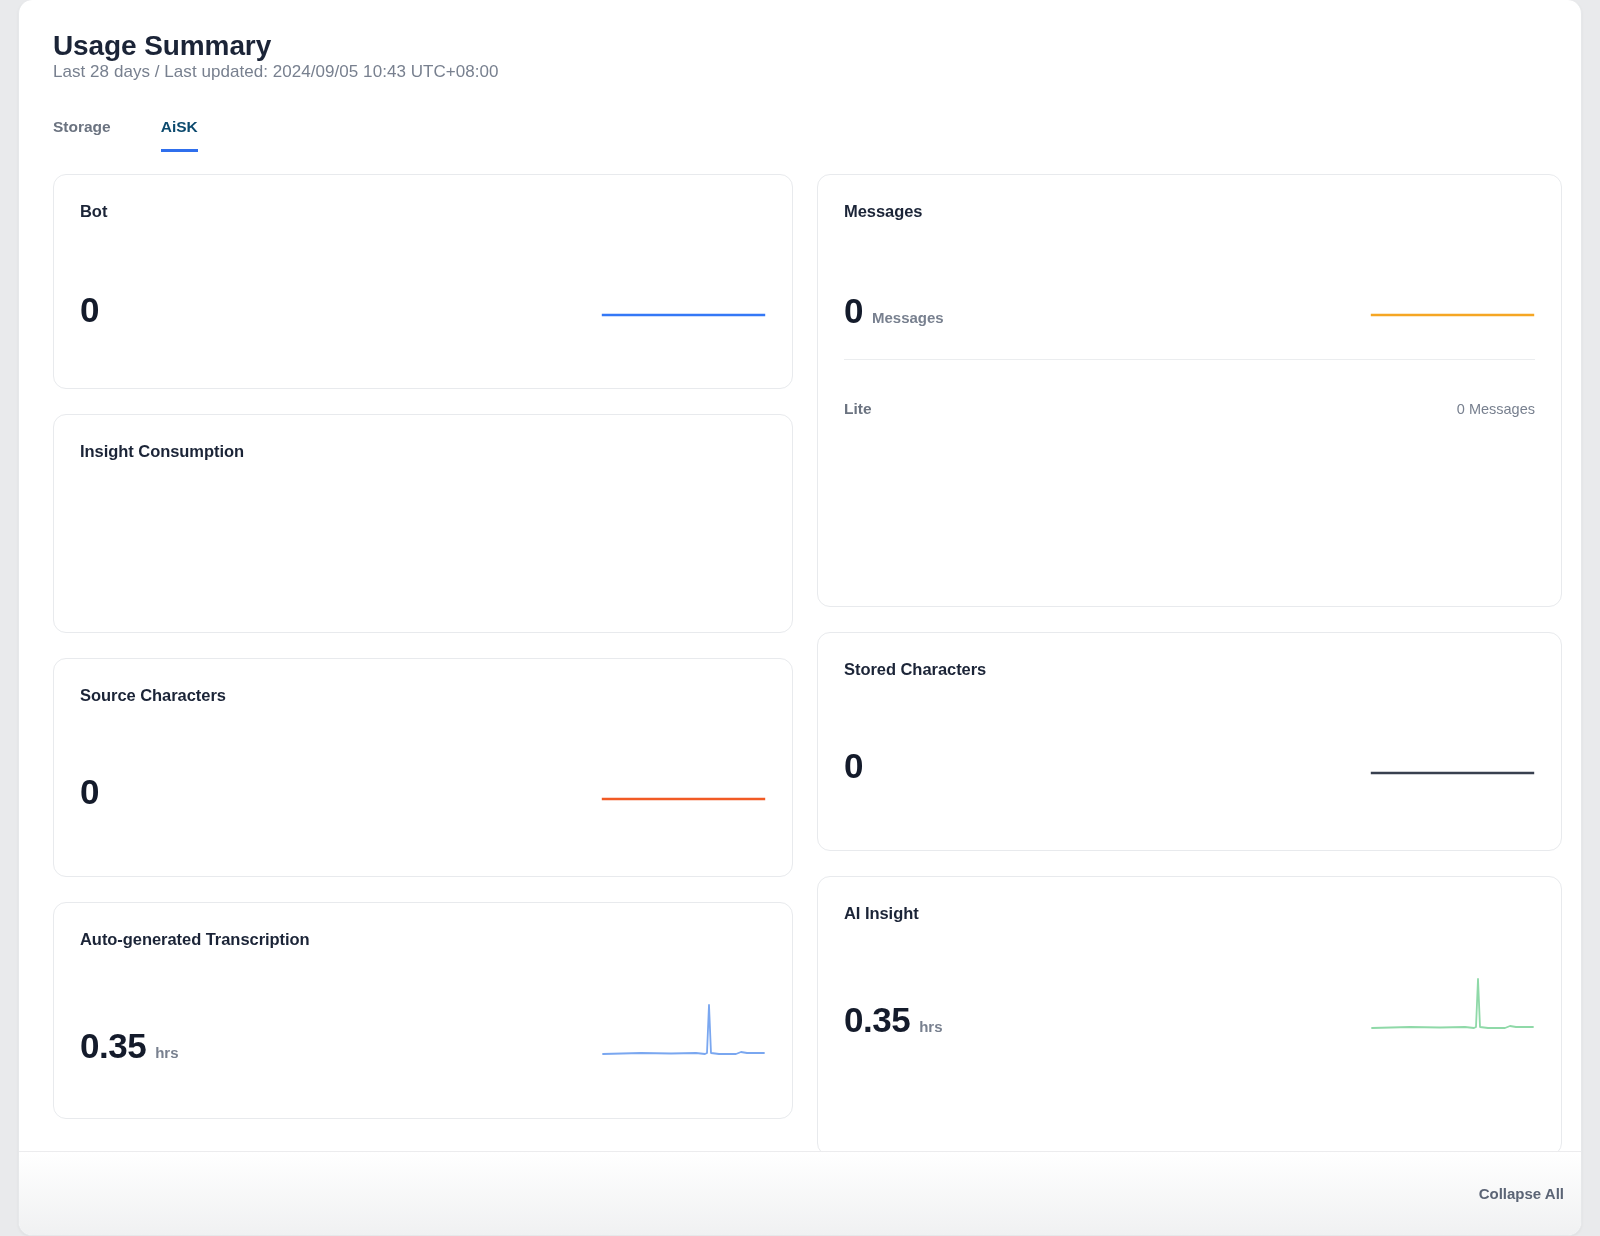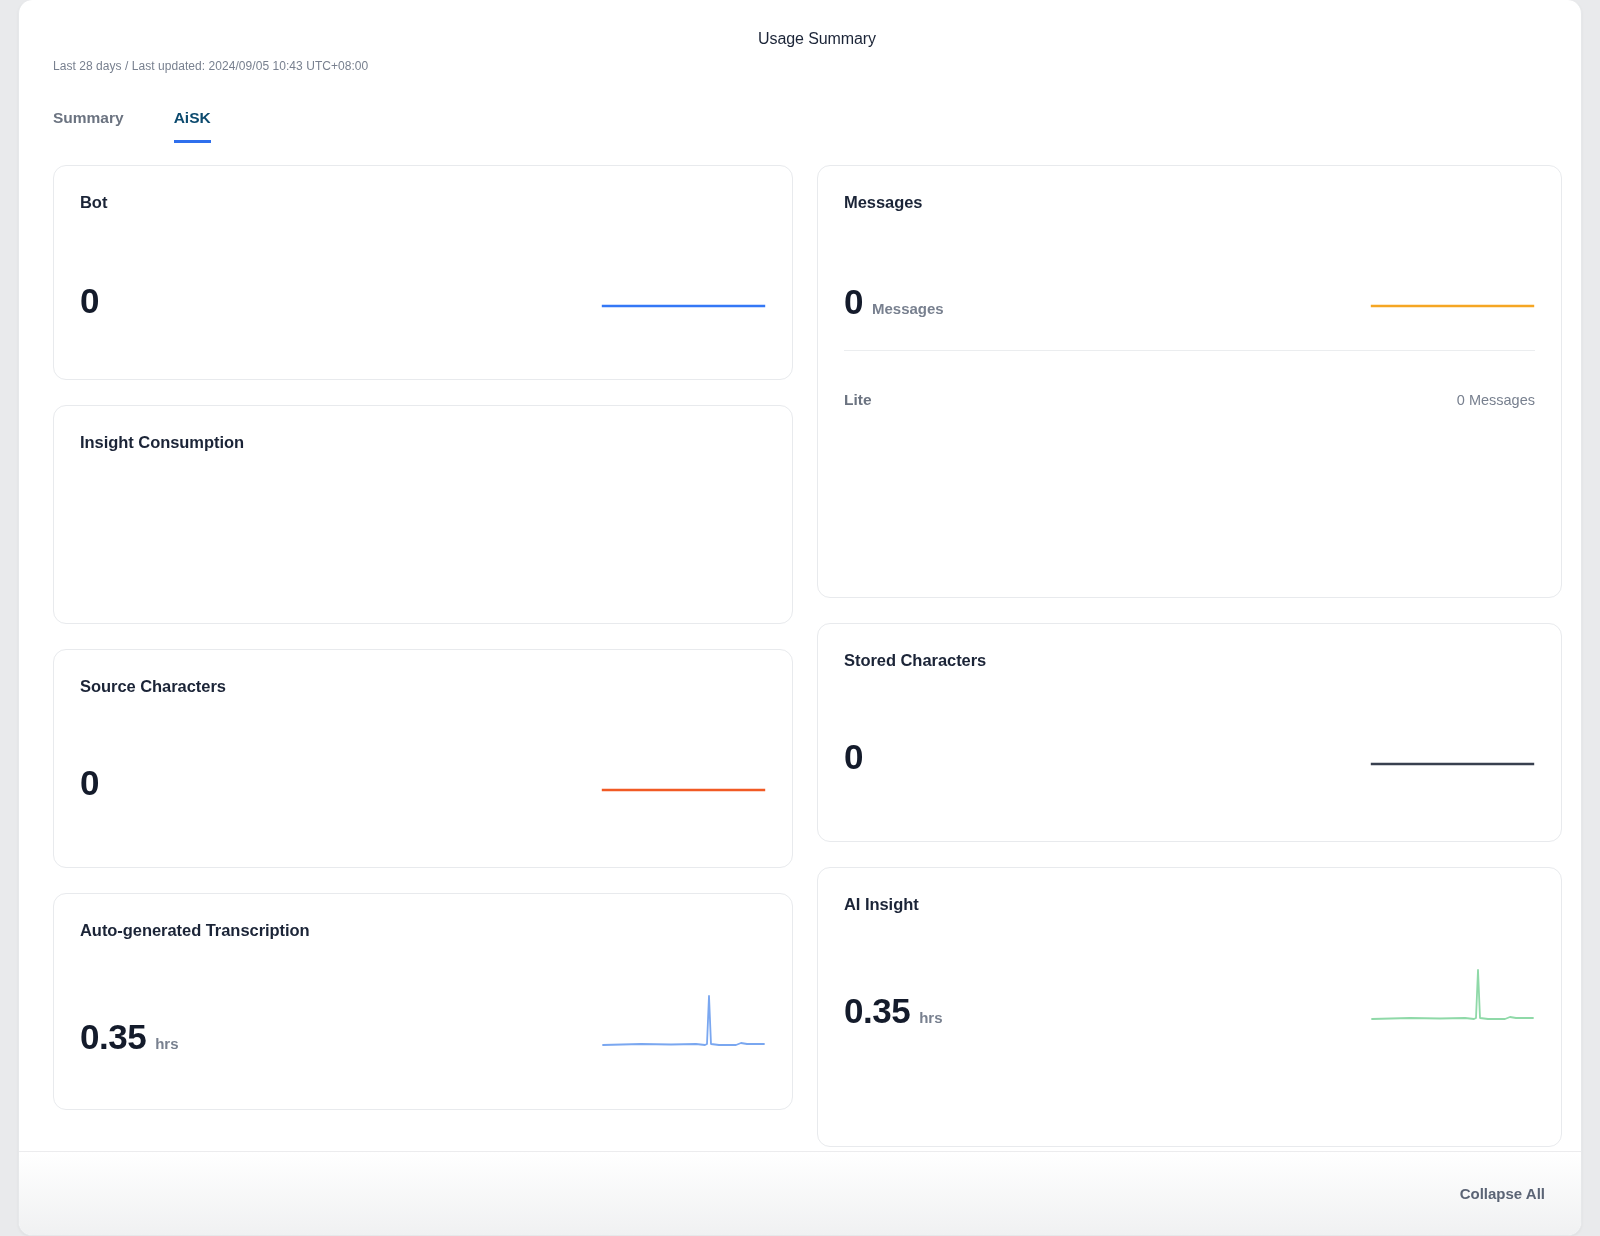--- a/index.html
+++ b/index.html
@@ -15,26 +15,25 @@
     width: 1564px; height: 1236px;
     background: #ffffff;
     border-radius: 14px;
     border: 1px solid #e6e8ea;
     border-top: none;
     box-shadow: 0 1px 3px rgba(0,0,0,0.05);
     overflow: hidden;
   }
   .header { padding: 30px 0 0 34px; }
   .page-title {
-    font-size: 16px; font-weight: normal; color: #1b2437;
+    font-size: 28px; font-weight: bold; color: #1b2437;
     letter-spacing: -0.1px;
-    text-align: center;
   }
   .page-subtitle {
-    font-size: 12px; color: #78808f; margin-top: 11px;
+    font-size: 17px; color: #78808f; 
     letter-spacing: 0.05px;
   }
   .tabs {
     display: flex; gap: 50px;
     margin: 36px 0 0 34px;
   }
   .tab {
     font-size: 15.5px; font-weight: bold; color: #6b7380;
     padding-bottom: 13px; cursor: pointer;
     border-bottom: 3px solid transparent;
@@ -80,38 +79,38 @@
     padding: 0 26px;
   }
   .subrow-label { font-size: 15.5px; font-weight: bold; color: #6b7380; }
   .subrow-value { font-size: 14.5px; color: #78808f; }
 
   .footer {
     position: absolute; left: 0; right: 0; bottom: 0; height: 84px;
     background: linear-gradient(to bottom, #ffffff 0%, #f0f1f2 100%);
     border-top: 1px solid #ececee;
     display: flex; align-items: center; justify-content: flex-end;
-    padding-right: 36px;
+    padding-right: 17px;
   }
   .collapse-all {
     font-size: 15px; font-weight: bold; color: #5b6475; cursor: pointer;
   }
 </style>
 </head>
 <body>
 
 <div class="page">
 
   <div class="header">
     <div class="page-title">Usage Summary</div>
     <div class="page-subtitle">Last 28 days / Last updated: 2024/09/05 10:43 UTC+08:00</div>
   </div>
 
   <div class="tabs">
-    <div class="tab">Summary</div>
+    <div class="tab">Storage</div>
     <div class="tab active">AiSK</div>
   </div>
 
   <div class="grid">
 
     <div class="col">
 
       <div class="card" style="height:215px">
         <div class="card-title">Bot</div>
         <div class="card-body" style="margin-top:52px">

